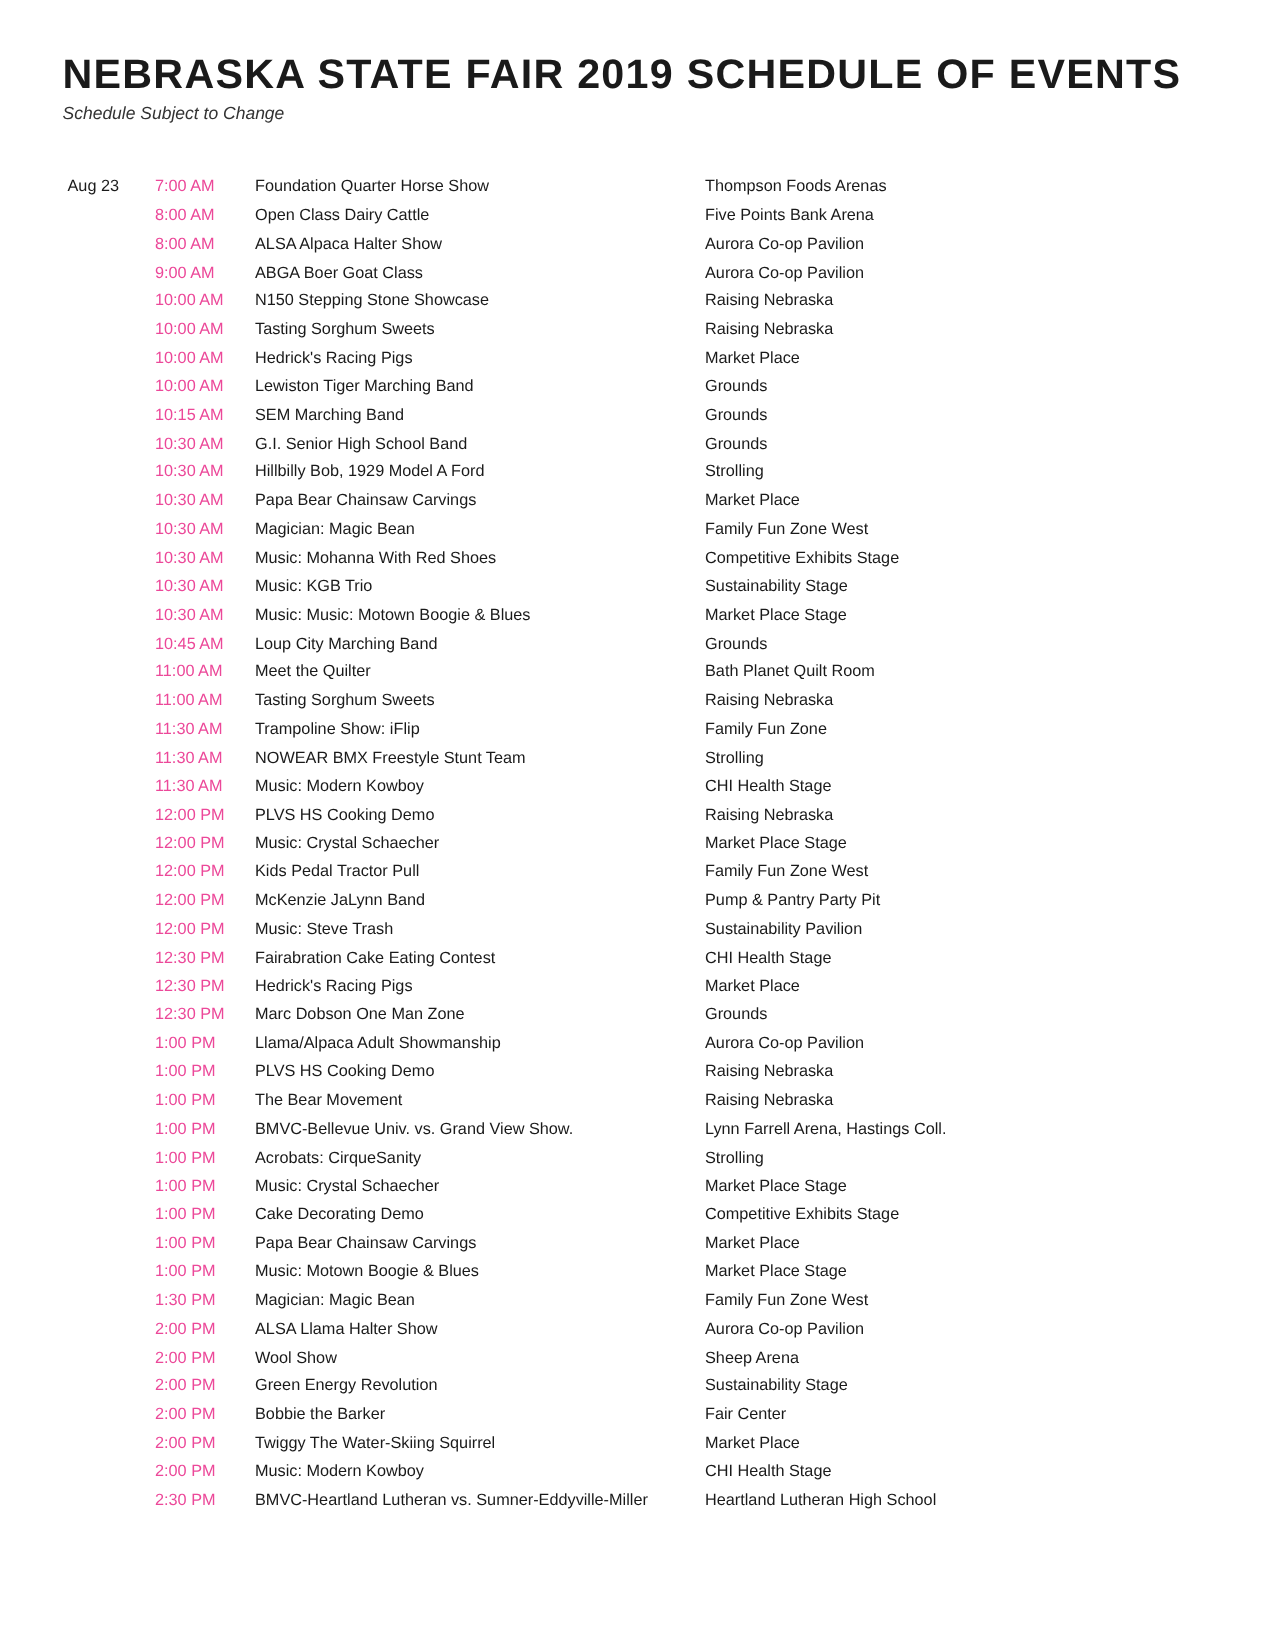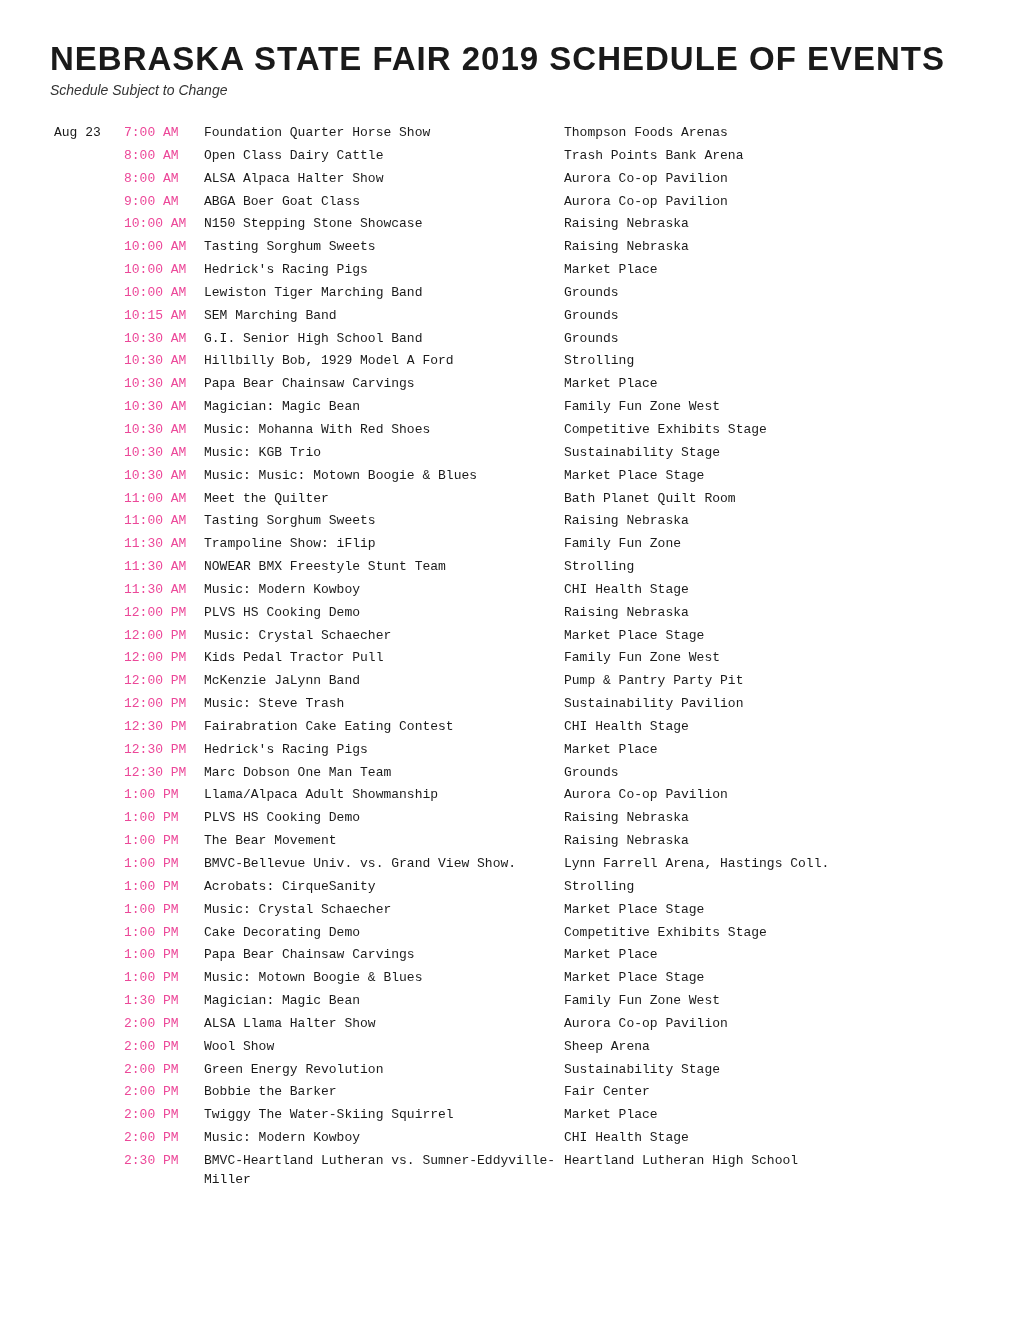--- a/index.html
+++ b/index.html
@@ -16,26 +16,25 @@
       font-size: 33px;
       font-weight: 900;
       text-transform: uppercase;
       letter-spacing: 1px;
       margin-bottom: 4px;
     }
     .subtitle {
       font-style: italic;
       font-size: 14px;
       color: #333;
-      margin-bottom: 24px;
+      margin-bottom: 40px;
     }
     .schedule-table {
       width: 100%;
       border-collapse: collapse;
-      font-family: Liberation Mono, monospace;
     }
     .schedule-table td {
       padding: 2px 4px;
       font-size: 13px;
       vertical-align: top;
       line-height: 1.45;
     }
     .col-date {
       width: 70px;
       color: #1a1a1a;
@@ -66,21 +65,21 @@
   <tr>
     <td class="col-date">Aug 23</td>
     <td class="col-time">7:00 AM</td>
     <td class="col-event">Foundation Quarter Horse Show</td>
     <td class="col-venue">Thompson Foods Arenas</td>
   </tr>
       <tr>
     <td class="col-date"></td>
     <td class="col-time">8:00 AM</td>
     <td class="col-event">Open Class Dairy Cattle</td>
-    <td class="col-venue">Trash Points Bank Arena</td>
+    <td class="col-venue">Five Points Bank Arena</td>
   </tr>
       <tr>
     <td class="col-date"></td>
     <td class="col-time">8:00 AM</td>
     <td class="col-event">ALSA Alpaca Halter Show</td>
     <td class="col-venue">Aurora Co-op Pavilion</td>
   </tr>
       <tr>
     <td class="col-date"></td>
     <td class="col-time">9:00 AM</td>
@@ -154,20 +153,26 @@
     <td class="col-venue">Sustainability Stage</td>
   </tr>
       <tr>
     <td class="col-date"></td>
     <td class="col-time">10:30 AM</td>
     <td class="col-event">Music: Music: Motown Boogie &amp; Blues</td>
     <td class="col-venue">Market Place Stage</td>
   </tr>
       <tr>
     <td class="col-date"></td>
+    <td class="col-time">10:45 AM</td>
+    <td class="col-event">Loup City Marching Band</td>
+    <td class="col-venue">Grounds</td>
+  </tr>
+      <tr>
+    <td class="col-date"></td>
     <td class="col-time">11:00 AM</td>
     <td class="col-event">Meet the Quilter</td>
     <td class="col-venue">Bath Planet Quilt Room</td>
   </tr>
       <tr>
     <td class="col-date"></td>
     <td class="col-time">11:00 AM</td>
     <td class="col-event">Tasting Sorghum Sweets</td>
     <td class="col-venue">Raising Nebraska</td>
   </tr>
@@ -227,21 +232,21 @@
   </tr>
       <tr>
     <td class="col-date"></td>
     <td class="col-time">12:30 PM</td>
     <td class="col-event">Hedrick's Racing Pigs</td>
     <td class="col-venue">Market Place</td>
   </tr>
       <tr>
     <td class="col-date"></td>
     <td class="col-time">12:30 PM</td>
-    <td class="col-event">Marc Dobson One Man Team</td>
+    <td class="col-event">Marc Dobson One Man Zone</td>
     <td class="col-venue">Grounds</td>
   </tr>
       <tr>
     <td class="col-date"></td>
     <td class="col-time">1:00 PM</td>
     <td class="col-event">Llama/Alpaca Adult Showmanship</td>
     <td class="col-venue">Aurora Co-op Pavilion</td>
   </tr>
       <tr>
     <td class="col-date"></td>

